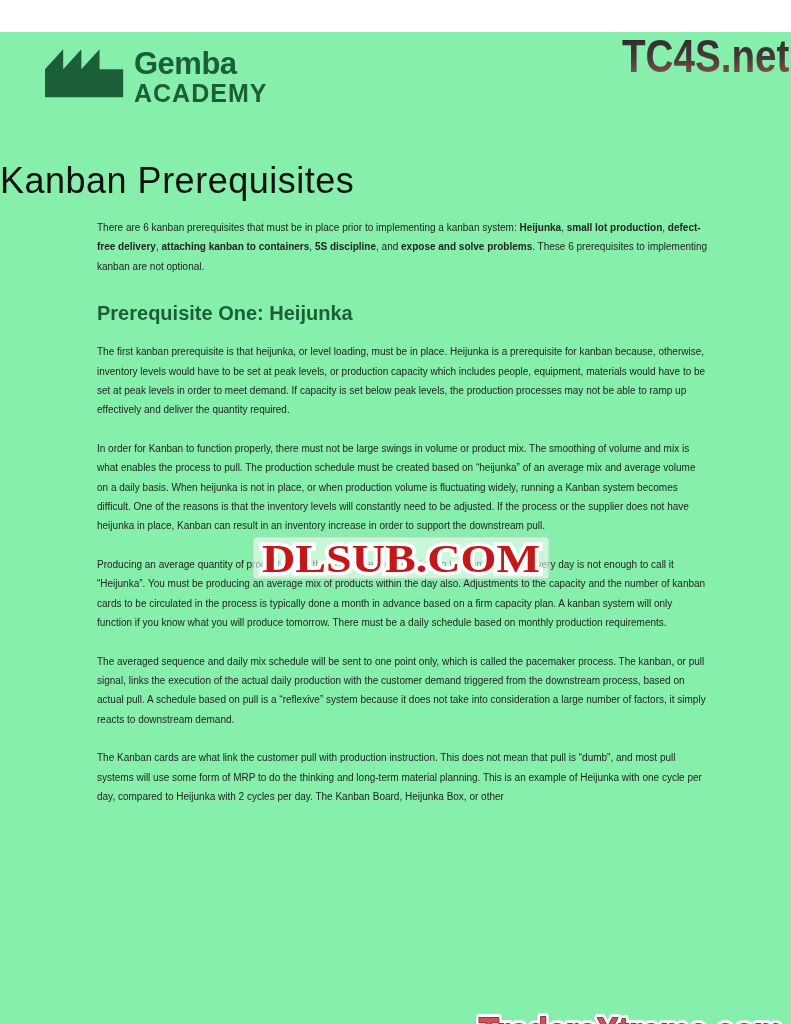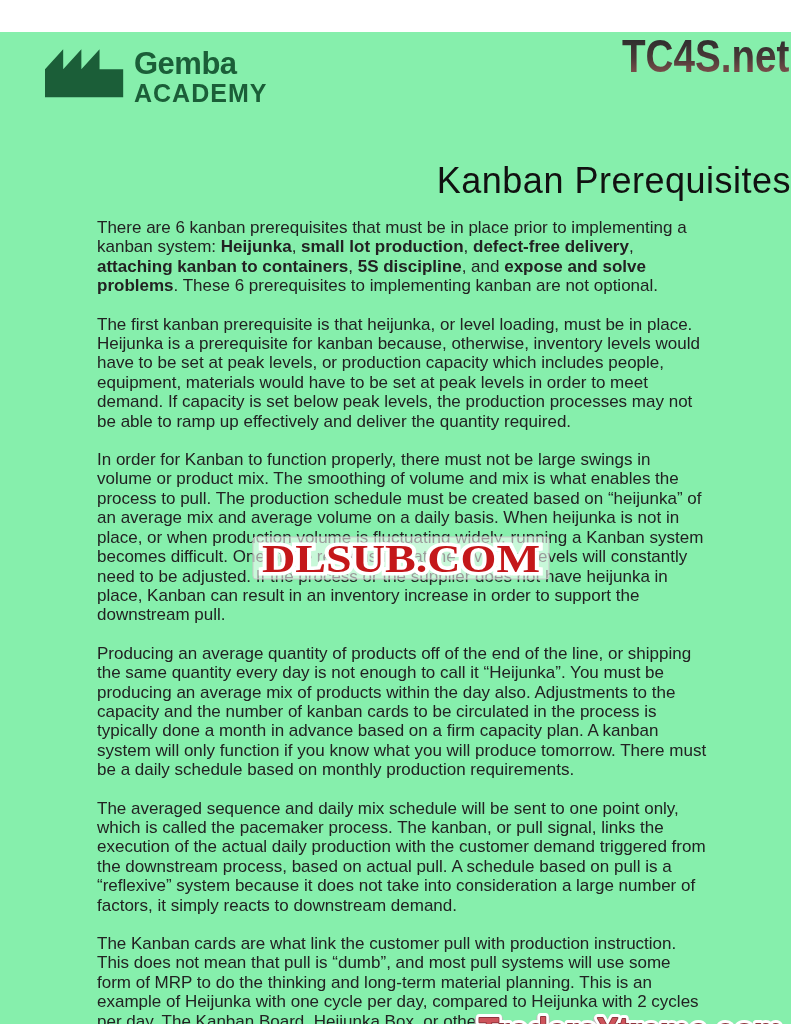--- a/index.html
+++ b/index.html
@@ -23,32 +23,32 @@
     font-size:46px;font-weight:700;line-height:1.05;
     transform:scaleX(0.84);transform-origin:100% 0;
     background:linear-gradient(180deg,#2e2e2e 15%,#4a3a38 55%,#8a5550 95%);
     -webkit-background-clip:text;background-clip:text;
     color:transparent;
     filter:blur(0.3px);
   }
   
   .title{
     position:absolute;top:128px;left:0;width:100%;
-    text-align:right;font-size:36px;font-weight:400;color:#111;
+    text-align:left;font-size:36px;font-weight:400;color:#111;
     letter-spacing:0.5px;margin:0;
   }
   
   .content{position:absolute;left:97px;top:186px;width:612px;}
   .content h2{
     font-size:20px;font-weight:700;color:#1a5f38;
     margin:26px 0 18px 0;line-height:1.1;
   }
   .content h2.first{margin-top:6px;}
   .content p{
-    font-size:17px;line-height:19.4px;margin:0 0 19px 0;color:#222;
+    font-size:10px;line-height:19.4px;margin:0 0 19px 0;color:#222;
   }
   .content .b{font-weight:700;}
   
   .wm-dlsub{position:absolute;left:252px;top:502px;}
   .wm-traders{position:absolute;left:471px;top:975px;}
   
   .footer-left,.footer-right{
     position:absolute;top:1006px;
     font-family:"Liberation Serif",serif;font-size:17px;color:#111;text-align:center;
   }
@@ -72,20 +72,21 @@
     </span>
   </div>
 
   <div class="wm-tc4s">TC4S.net</div>
 
   <h1 class="title">Kanban Prerequisites</h1>
 
   <div class="content">
     <p><span>There are 6 kanban prerequisites that must be in place prior to implementing a kanban system: </span><span class="b">Heijunka</span><span>, </span><span class="b">small lot production</span><span>, </span><span class="b">defect-free delivery</span><span>, </span><span class="b">attaching kanban to containers</span><span>, </span><span class="b">5S discipline</span><span>, and </span><span class="b">expose and solve problems</span><span>.  These 6 prerequisites to implementing kanban are not optional.</span></p>
 
+    <h2>Prerequisite One: Heijunka</h2>
     <p>The first kanban prerequisite is that heijunka, or level loading, must be in place.  Heijunka is a prerequisite for kanban because, otherwise, inventory levels would have to be set at peak levels, or production capacity which includes people, equipment, materials would have to be set at peak levels in order to meet demand.  If capacity is set below peak levels, the production processes may not be able to ramp up effectively and deliver the quantity required.</p>
     <p>In order for Kanban to function properly, there must not be large swings in volume or product mix. The smoothing of volume and mix is what enables the process to pull.  The production schedule must be created based on “heijunka” of an average mix and average volume on a daily basis.  When heijunka is not in place, or when production volume is fluctuating widely, running a Kanban system becomes difficult.  One of the reasons is that the inventory levels will constantly need to be adjusted.  If the process or the supplier does not have heijunka in place, Kanban can result in an inventory increase in order to support the downstream pull.</p>
     <p>Producing an average quantity of products off of the end of the line, or shipping the same quantity every day is not enough to call it “Heijunka”.  You must be producing an average mix of products within the day also.  Adjustments to the capacity and the number of kanban cards to be circulated in the process is typically done a month in advance based on a firm capacity plan.  A kanban system will only function if you know what you will produce tomorrow.  There must be a daily schedule based on monthly production requirements.</p>
     <p>The averaged sequence and daily mix schedule will be sent to one point only, which is called the pacemaker process.  The kanban, or pull signal, links the execution of the actual daily production with the customer demand triggered from the downstream process, based on actual pull.  A schedule based on pull is a “reflexive” system because it does not take into consideration a large number of factors, it simply reacts to downstream demand.</p>
     <p>The Kanban cards are what link the customer pull with production instruction.  This does not mean that pull is “dumb”, and most pull systems will use some form of MRP to do the thinking and long-term material planning.  This is an example of Heijunka with one cycle per day, compared to Heijunka with 2 cycles per day.  The Kanban Board, Heijunka Box, or other</p>
   </div>
 
   <div class="wm-dlsub">
     <svg width="298" height="48" viewBox="0 0 298 48">
       <rect x="1" y="3" width="296" height="42" rx="3" fill="rgba(255,255,255,0.55)" stroke="#c9c9c9" stroke-width="1"></rect>

